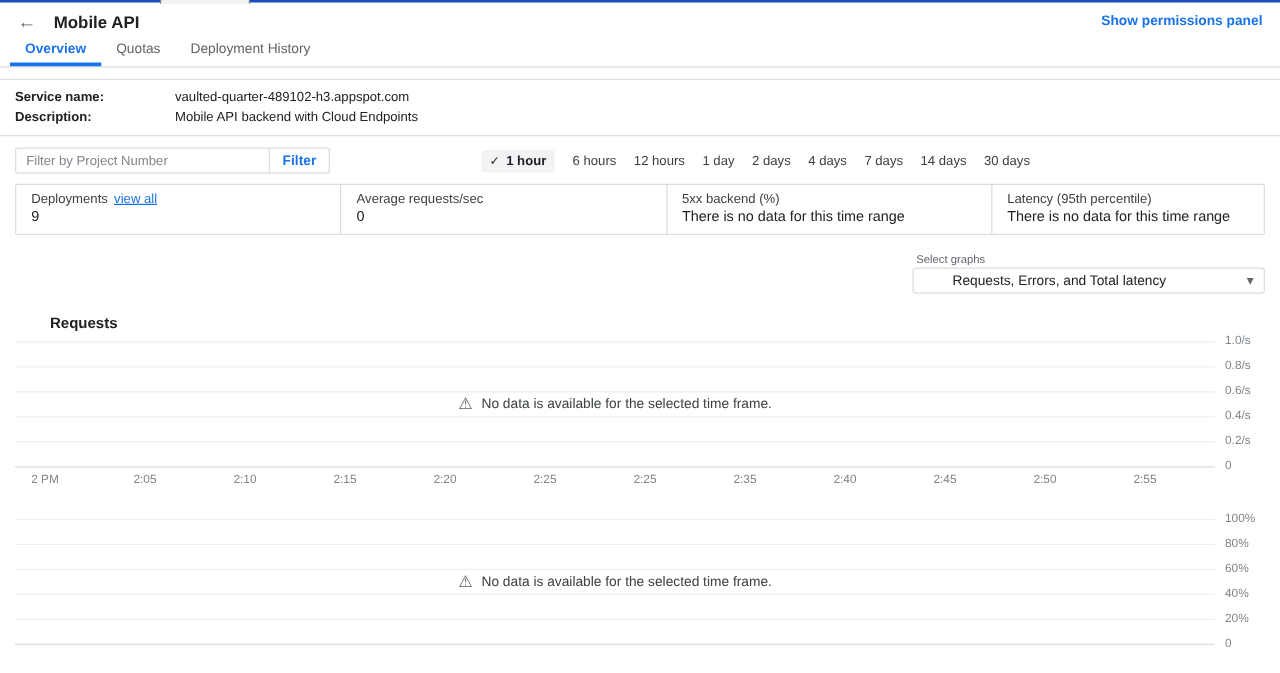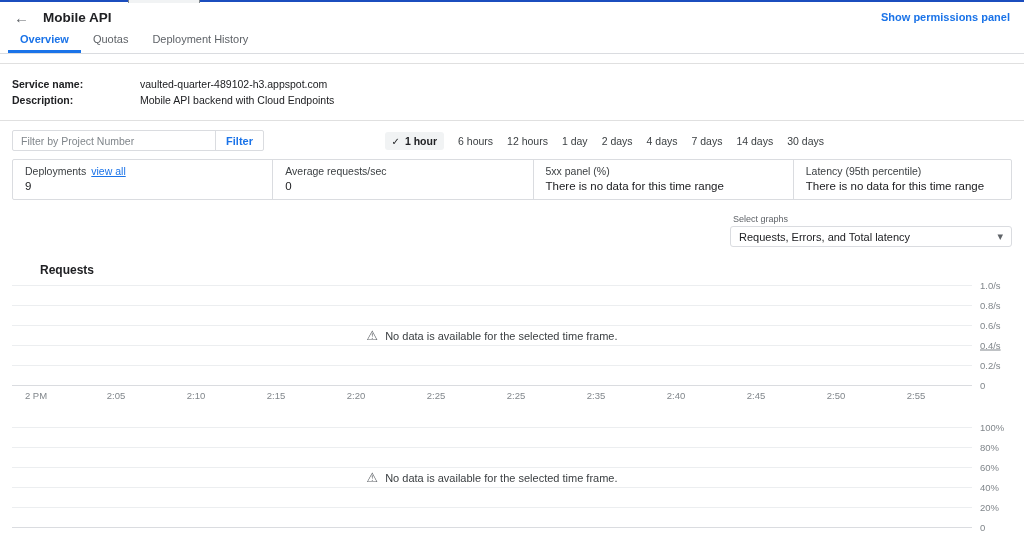--- a/index.html
+++ b/index.html
@@ -16,21 +16,21 @@
   .back-arrow { font-size:15px; color:#5f6368; cursor:pointer; margin-right:14px; }
   .page-title { font-size:13.5px; font-weight:700; color:#202124; }
   .perm-link { margin-left:auto; font-size:11px; font-weight:700; color:#1a73e8; cursor:pointer; }
 
   
   .tabbar { display:flex; align-items:flex-end; height:22px; padding:0 8px; border-bottom:1px solid #dadce0; }
   .tab { font-size:11px; color:#5f6368; padding:4px 12px 5px 12px; cursor:pointer; border-bottom:3px solid transparent; }
   .tab.active { color:#1a73e8; font-weight:700; border-bottom-color:#1a73e8; }
 
   
-  .service-block { margin-top:9px; border-top:1px solid #e0e0e0; border-bottom:1px solid #e0e0e0; padding:12px 12px; }
+  .service-block { margin-top:9px; border-top:1px solid #e0e0e0; border-bottom:1px solid #e0e0e0; padding:6px 12px; }
   .svc-row { display:flex; line-height:14px; padding:1px 0; }
   .svc-label { width:128px; font-size:10.5px; font-weight:700; color:#202124; }
   .svc-value { font-size:10.5px; color:#202124; }
 
   
   .filter-row { display:flex; align-items:center; margin-top:9px; padding:0 12px; }
   .filter-box { display:flex; align-items:center; width:252px; height:21px; border:1px solid #dadce0; border-radius:2px; background:#fff; }
   .filter-input { flex:1; border:none; outline:none; font-size:10.5px; color:#3c4043; padding:0 8px; font-family:inherit; background:transparent; }
   .filter-input::placeholder { color:#80868b; }
   .filter-btn { border:none; background:none; font-size:11px; font-weight:700; color:#1a73e8; padding:0 10px; cursor:pointer; border-left:1px solid #dadce0; height:100%; font-family:inherit; }
@@ -44,21 +44,21 @@
   .card { flex:1; padding:5px 12px 6px 12px; }
   .card + .card { border-left:1px solid #dadce0;margin-left:42px; }
   .card-label { font-size:10.5px; color:#3c4043; line-height:12px; }
   .card-link { color:#1a73e8; text-decoration:underline; cursor:pointer; margin-left:5px; }
   .card-value { font-size:11.5px; color:#202124; margin-top:3px; line-height:13px; }
 
   
   .select-wrap { width:282px; margin:14px 12px 0 auto; }
   .select-label { font-size:9px; color:#5f6368; margin:0 0 2px 3px; line-height:10px; }
   .select-box { display:flex; align-items:center; height:21px; border:1px solid #dadce0; border-radius:3px; padding:0 8px; cursor:pointer; background:#fff; }
-  .select-value { font-size:11px; color:#202124; }
+  .select-value { font-size:11px; color:#202124;margin-left:23px; }
   .select-caret { margin-left:auto; font-size:11px; color:#5f6368; }
 
   
   .chart-section { margin-top:16px; padding:0 12px; }
   .chart-section + .chart-section { margin-top:26px; }
   .chart-title { font-size:12px; font-weight:700; color:#202124; line-height:14px;padding-left:28px; }
   .chart-body { display:flex; margin-top:8px; }
   .plot { position:relative; flex:1; height:100px; }
   .gridline { position:absolute; left:0; right:0; height:1px; background:#eceef0; }
   .gridline.axisline { background:#dadce0; }
@@ -122,21 +122,21 @@
   <div class="cards">
     <div class="card">
       <div class="card-label"><span>Deployments</span><span class="card-link">view all</span></div>
       <div class="card-value">9</div>
     </div>
     <div class="card">
       <div class="card-label">Average requests/sec</div>
       <div class="card-value">0</div>
     </div>
     <div class="card">
-      <div class="card-label">5xx panel (%)</div>
+      <div class="card-label">5xx backend (%)</div>
       <div class="card-value">There is no data for this time range</div>
     </div>
     <div class="card">
       <div class="card-label">Latency (95th percentile)</div>
       <div class="card-value">There is no data for this time range</div>
     </div>
   </div>
 
   <div class="select-wrap">
     <div class="select-label">Select graphs</div>
@@ -158,21 +158,21 @@
           <div class="gridline" style="top: 20%;"></div>
           <div class="gridline" style="top: 40%;"></div>
           <div class="gridline" style="top: 60%;"></div>
           <div class="gridline" style="top: 80%;"></div>
           <div class="gridline axisline" style="top: 100%;"></div>
         </div>
       <div class="y-col">
           <div class="y-label" style="top: 0%;">1.0/s</div>
           <div class="y-label" style="top: 20%;">0.8/s</div>
           <div class="y-label" style="top: 40%;">0.6/s</div>
-          <div class="y-label" style="top: 60%; text-decoration: underline;">0.4/s</div>
+          <div class="y-label" style="top: 60%;">0.4/s</div>
           <div class="y-label" style="top: 80%;">0.2/s</div>
           <div class="y-label" style="top: 100%;">0</div>
         </div>
     </div>
     <div class="x-row">
         <div class="x-label" style="left: 2.5%;">2 PM</div>
         <div class="x-label" style="left: 10.8333%;">2:05</div>
         <div class="x-label" style="left: 19.1667%;">2:10</div>
         <div class="x-label" style="left: 27.5%;">2:15</div>
         <div class="x-label" style="left: 35.8333%;">2:20</div>

